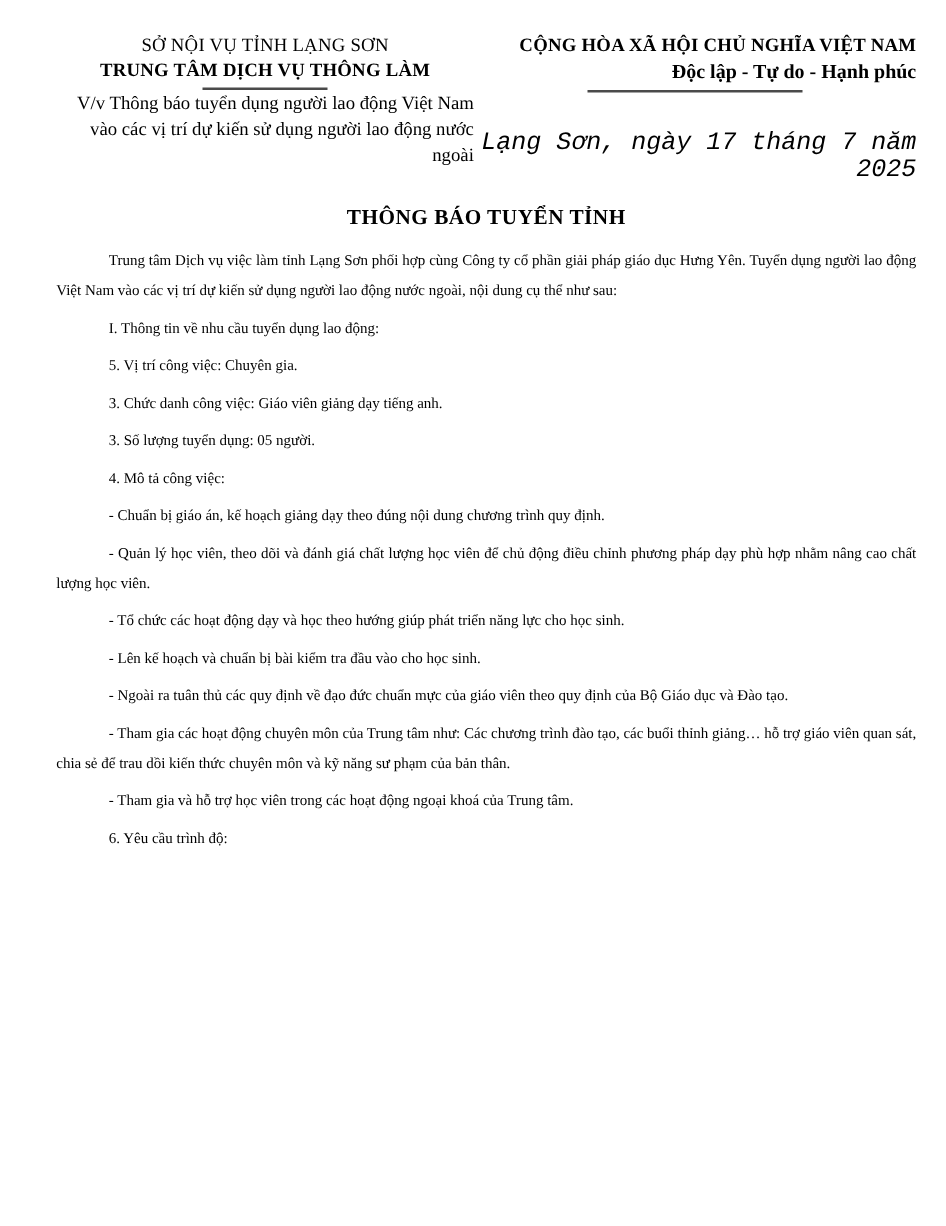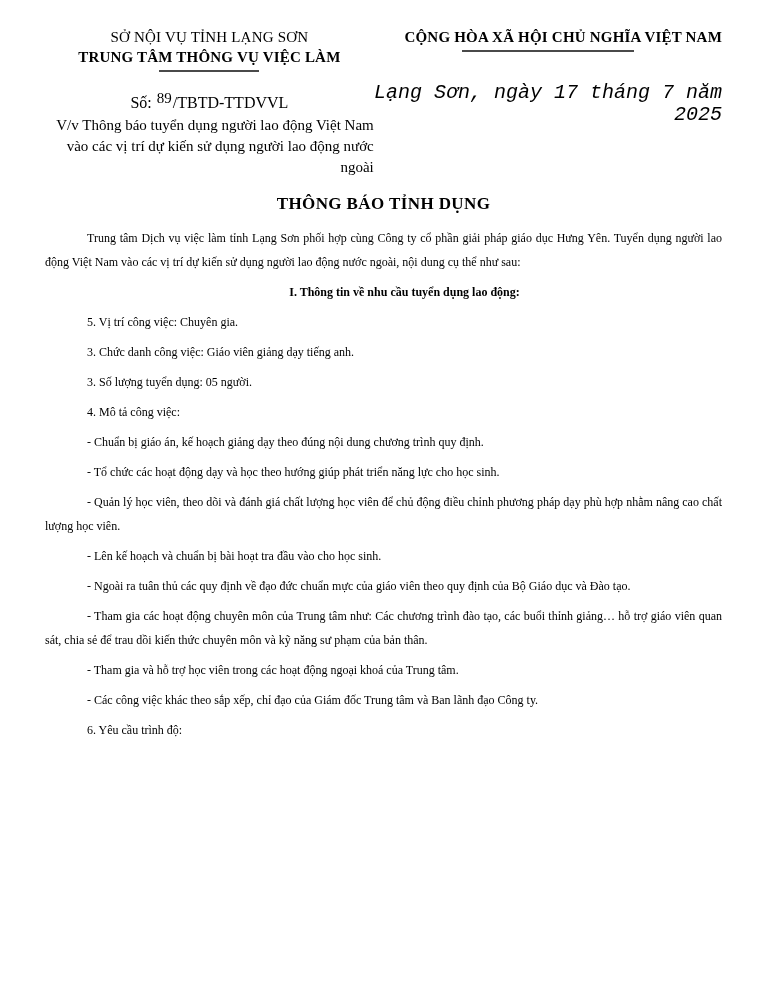--- a/index.html
+++ b/index.html
@@ -11,21 +11,21 @@
     width: 757px;
     height: 981px;
     font-family: "Liberation Serif", "DejaVu Serif", serif;
     color: #000000;
     overflow: hidden;
   }
   .page {
     box-sizing: border-box;
     width: 757px;
     height: 981px;
-    padding: 28px 35px 0 45px;
+    padding: 28px 24px 0 45px;
     background: #ffffff;
   }
   
   .header {
     display: flex;
     justify-content: space-between;
     align-items: flex-start;
   }
   .header-left {
     width: 338px;
@@ -100,63 +100,62 @@
   
   .doc-body { }
   .para {
     margin: 0 0 6px 0;
     font-size: 12px;
     line-height: 24px;
     text-indent: 42px;
     text-align: justify;
   }
   .para.bold {
-    font-weight: bold;
-    text-align: center;
+    font-weight: normal;
+    text-align: left;
   }
 </style>
 </head>
 <body>
 
 <div class="page">
 
   <div class="header">
 
     <div class="header-left">
       <div class="agency-parent">SỞ NỘI VỤ TỈNH LẠNG SƠN</div>
-      <div class="agency-name">TRUNG TÂM THÔNG VỤ VIỆC LÀM</div>
+      <div class="agency-name">TRUNG TÂM DỊCH VỤ THÔNG LÀM</div>
       <div class="rule rule-left"></div>
 
-      <div class="doc-number"><span>Số: </span><sup>89</sup><span>/TBTD-TTDVVL</span></div>
 
       <div class="subject">V/v Thông báo tuyển dụng người lao động Việt Nam vào các vị trí dự kiến sử dụng người lao động nước ngoài</div>
     </div>
 
     <div class="header-right">
       <div class="motto-line1">CỘNG HÒA XÃ HỘI CHỦ NGHĨA VIỆT NAM</div>
+      <div class="motto-line2">Độc lập - Tự do - Hạnh phúc</div>
       <div class="rule rule-right"></div>
 
       <div class="place-date">Lạng Sơn, ngày 17 tháng 7 năm 2025</div>
     </div>
 
   </div>
 
-  <div class="doc-title">THÔNG BÁO TỈNH DỤNG</div>
+  <div class="doc-title">THÔNG BÁO TUYỂN TỈNH</div>
 
   <div class="doc-body">
       <p class="para normal">Trung tâm Dịch vụ việc làm tỉnh Lạng Sơn phối hợp cùng Công ty cổ phần giải pháp giáo dục Hưng Yên. Tuyển dụng người lao động Việt Nam vào các vị trí dự kiến sử dụng người lao động nước ngoài, nội dung cụ thể như sau:</p>
       <p class="para bold">I. Thông tin về nhu cầu tuyển dụng lao động:</p>
       <p class="para normal">5. Vị trí công việc: Chuyên gia.</p>
       <p class="para normal">3. Chức danh công việc: Giáo viên giảng dạy tiếng anh.</p>
       <p class="para normal">3. Số lượng tuyển dụng: 05 người.</p>
       <p class="para normal">4. Mô tả công việc:</p>
       <p class="para normal">- Chuẩn bị giáo án, kế hoạch giảng dạy theo đúng nội dung chương trình quy định.</p>
+      <p class="para normal">- Quản lý học viên, theo dõi và đánh giá chất lượng học viên để chủ động điều chỉnh phương pháp dạy phù hợp nhằm nâng cao chất lượng học viên.</p>
       <p class="para normal">- Tổ chức các hoạt động dạy và học theo hướng giúp phát triển năng lực cho học sinh.</p>
-      <p class="para normal">- Quản lý học viên, theo dõi và đánh giá chất lượng học viên để chủ động điều chỉnh phương pháp dạy phù hợp nhằm nâng cao chất lượng học viên.</p>
-      <p class="para normal">- Lên kế hoạch và chuẩn bị bài hoạt tra đầu vào cho học sinh.</p>
+      <p class="para normal">- Lên kế hoạch và chuẩn bị bài kiểm tra đầu vào cho học sinh.</p>
       <p class="para normal">- Ngoài ra tuân thủ các quy định về đạo đức chuẩn mực của giáo viên theo quy định của Bộ Giáo dục và Đào tạo.</p>
       <p class="para normal">- Tham gia các hoạt động chuyên môn của Trung tâm như: Các chương trình đào tạo, các buổi thỉnh giảng… hỗ trợ giáo viên quan sát, chia sẻ để trau dồi kiến thức chuyên môn và kỹ năng sư phạm của bản thân.</p>
       <p class="para normal">- Tham gia và hỗ trợ học viên trong các hoạt động ngoại khoá của Trung tâm.</p>
-      <p class="para normal">- Các công việc khác theo sắp xếp, chỉ đạo của Giám đốc Trung tâm và Ban lãnh đạo Công ty.</p>
       <p class="para normal">6. Yêu cầu trình độ:</p>
     </div>
 
 </div>
 
 </body></html>

